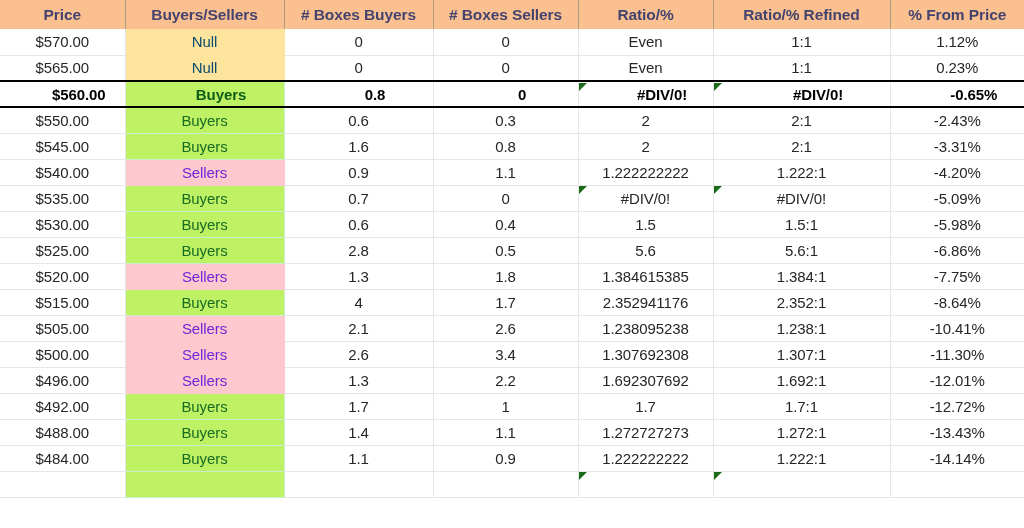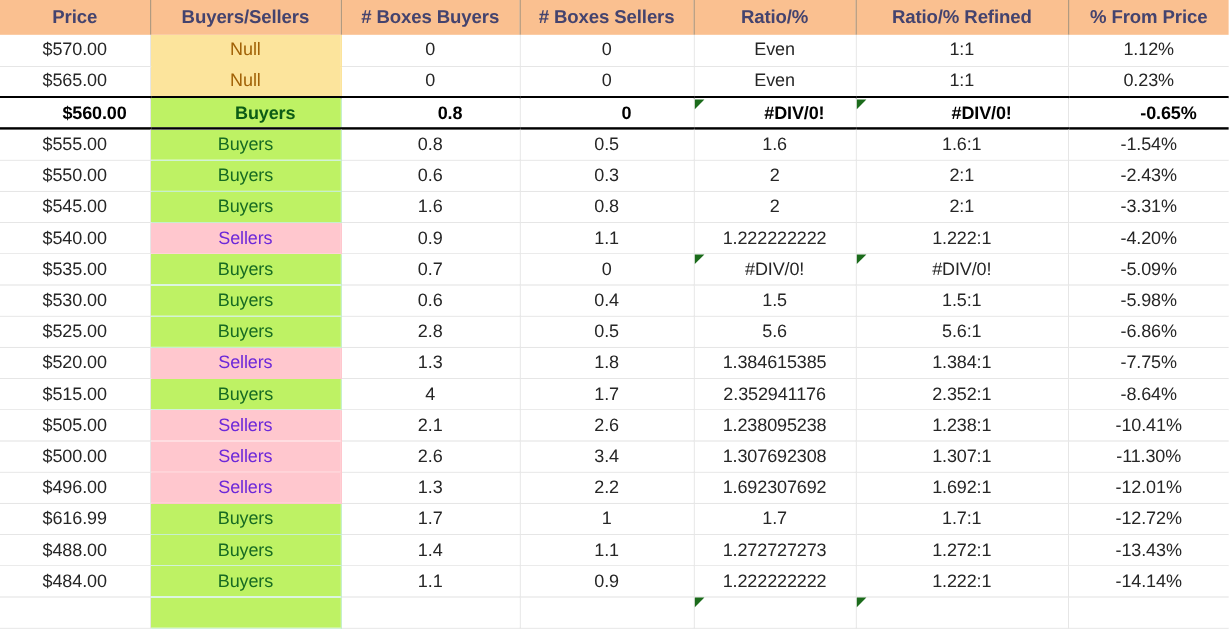--- a/index.html
+++ b/index.html
@@ -71,21 +71,21 @@
     border-right-color: #c6efce;
   }
   tbody td.st-sellers {
     background: #ffc7ce;
     color: #6d28d9;
     border-bottom-color: #ffc7ce;
     border-right-color: #ffc7ce;
   }
   tbody td.st-null {
     background: #fce49c;
-    color: #a16207;
+    color: #0c4a6e;
     border-bottom-color: #fce49c;
     border-right-color: #fce49c;
   }
 
   
   tbody tr.row-highlight td {
     font-weight: bold;
     color: #000000;
   }
   tbody tr.row-highlight td.st-buyers { color: #0c5c16; }
@@ -161,29 +161,20 @@
         <tr class="row-highlight">
           <td><span>$560.00</span></td>
           <td class="st-buyers"><span>Buyers</span></td>
           <td><span>0.8</span></td>
           <td><span>0</span></td>
           <td><span class="err-tri"></span><span>#DIV/0!</span></td>
           <td><span class="err-tri"></span><span>#DIV/0!</span></td>
           <td><span>-0.65%</span></td>
         </tr>
         <tr>
-          <td><span>$555.00</span></td>
-          <td class="st-buyers"><span>Buyers</span></td>
-          <td><span>0.8</span></td>
-          <td><span>0.5</span></td>
-          <td><span>1.6</span></td>
-          <td><span>1.6:1</span></td>
-          <td><span>-1.54%</span></td>
-        </tr>
-        <tr>
           <td><span>$550.00</span></td>
           <td class="st-buyers"><span>Buyers</span></td>
           <td><span>0.6</span></td>
           <td><span>0.3</span></td>
           <td><span>2</span></td>
           <td><span>2:1</span></td>
           <td><span>-2.43%</span></td>
         </tr>
         <tr>
           <td><span>$545.00</span></td>
@@ -269,21 +260,21 @@
         <tr>
           <td><span>$496.00</span></td>
           <td class="st-sellers"><span>Sellers</span></td>
           <td><span>1.3</span></td>
           <td><span>2.2</span></td>
           <td><span>1.692307692</span></td>
           <td><span>1.692:1</span></td>
           <td><span>-12.01%</span></td>
         </tr>
         <tr>
-          <td><span>$616.99</span></td>
+          <td><span>$492.00</span></td>
           <td class="st-buyers"><span>Buyers</span></td>
           <td><span>1.7</span></td>
           <td><span>1</span></td>
           <td><span>1.7</span></td>
           <td><span>1.7:1</span></td>
           <td><span>-12.72%</span></td>
         </tr>
         <tr>
           <td><span>$488.00</span></td>
           <td class="st-buyers"><span>Buyers</span></td>

